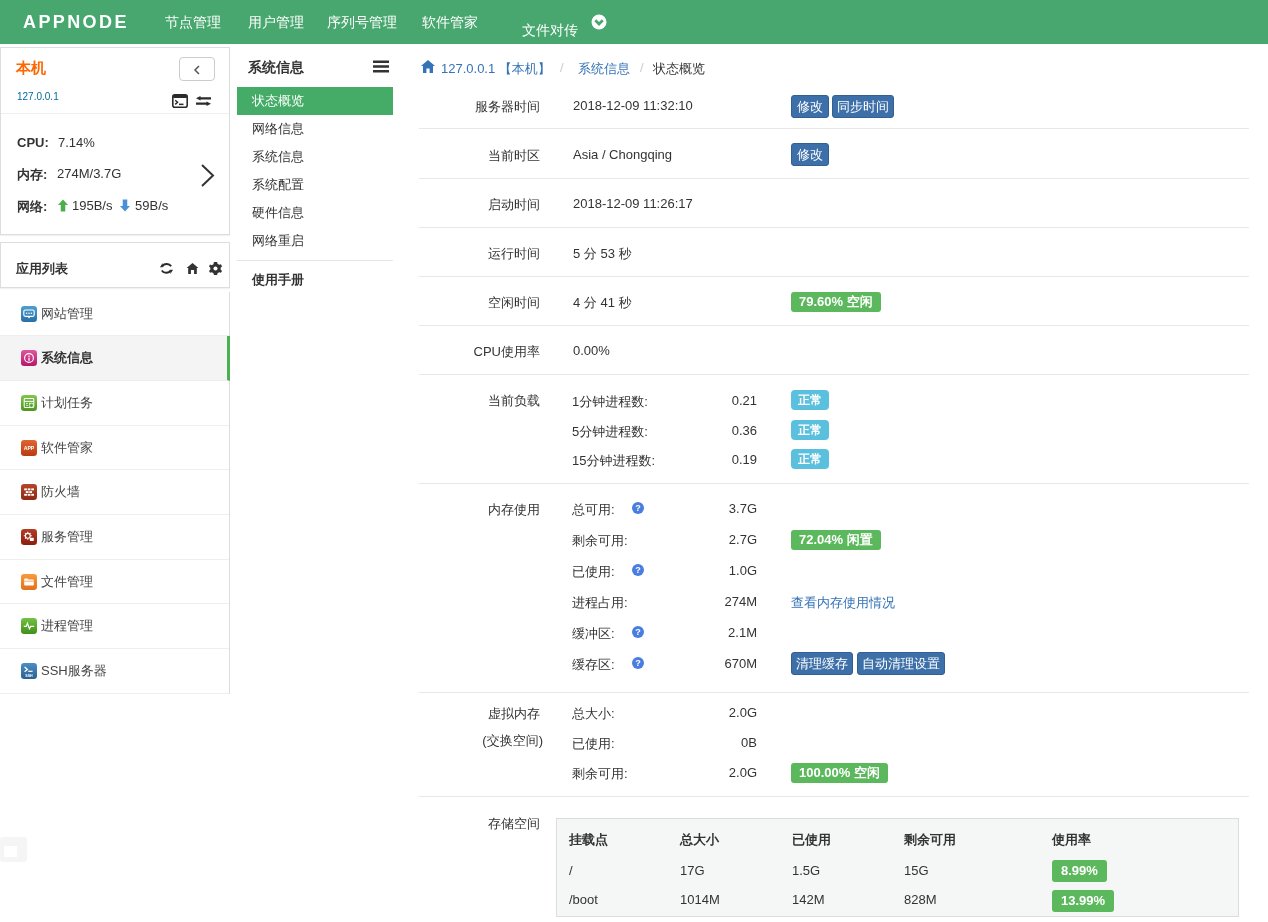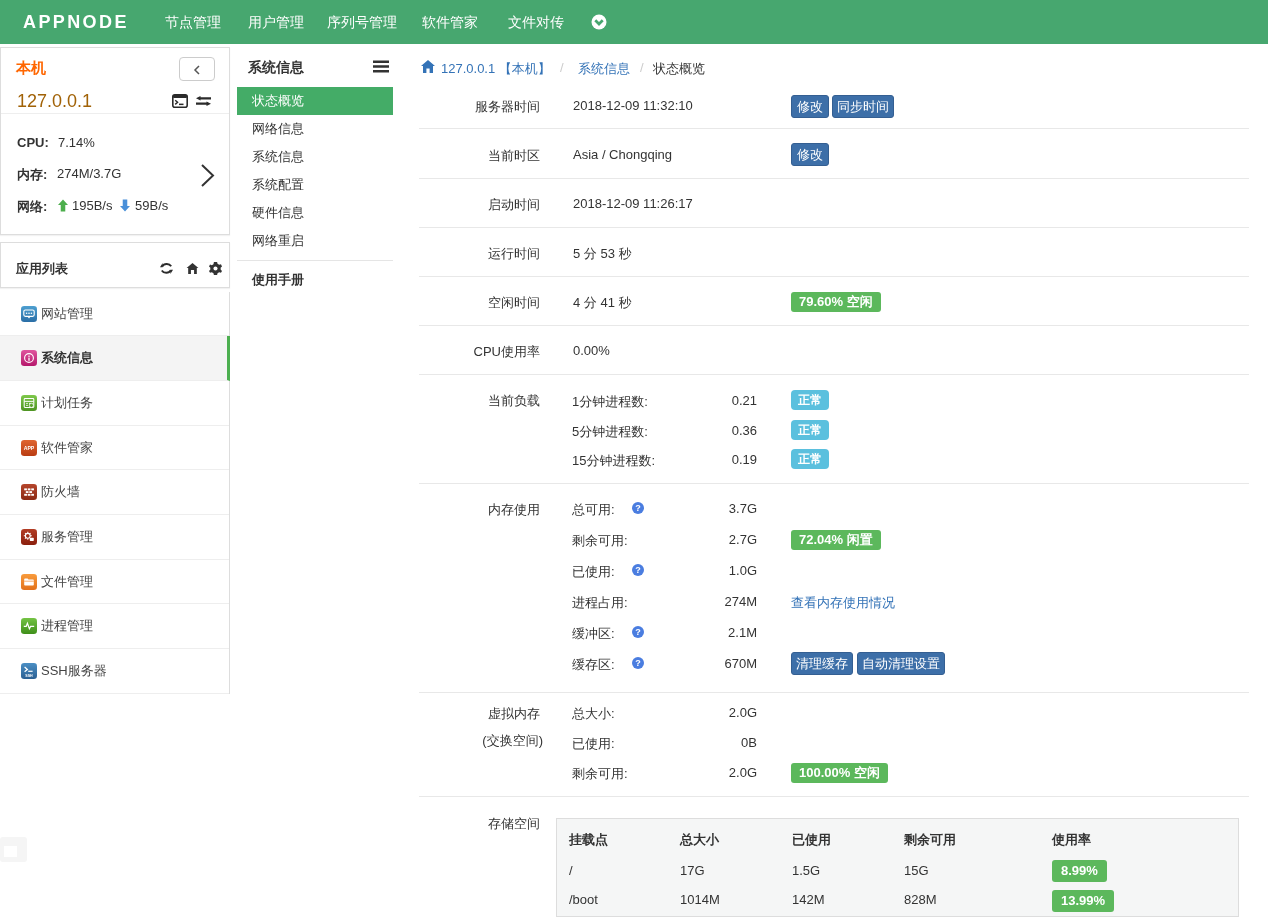--- a/index.html
+++ b/index.html
@@ -42,35 +42,35 @@
 <div class="nav">
   <div class="logo">
     <svg width="103" height="22" viewBox="0 0 103 22">
       <text x="0" y="17" font-family="Liberation Sans" font-weight="bold" font-size="18" fill="#fff" letter-spacing="2.4">APPNODE</text>
     </svg>
   </div>
   <div class="navitem" style="left:165px;">节点管理</div>
   <div class="navitem" style="left:248px;">用户管理</div>
   <div class="navitem" style="left:327px;">序列号管理</div>
   <div class="navitem" style="left:422px;">软件管家</div>
-  <div class="navitem" style="left:508px;">文件对传</div>
+  <div class="navitem" style="left:522px;margin-top:8px;">文件对传</div>
   <svg class="abs" style="left:591px; top:14px;" width="16" height="16" viewBox="0 0 16 16">
     <circle cx="8" cy="8" r="7.5" fill="#fff"></circle>
     <path d="M4.3 6.3 L8 10 L11.7 6.3" fill="none" stroke="#47a76f" stroke-width="2.7"></path>
   </svg>
 </div>
 
 <div class="card host">
   <div class="abs" style="left:15px; top:11px; font-size:15px; font-weight:bold; color:#f60;">本机</div>
   <div class="abs" style="left:178px; top:9px; width:36px; height:24px; border:1px solid #ccc; border-radius:4px; text-align:center;">
     <svg width="8" height="10" viewBox="0 0 8 10" style="margin-top:7px;">
         <path d="M6 1 L2 5 L6 9" fill="none" stroke="#555" stroke-width="1.5"></path>
       </svg>
   </div>
-  <div class="abs" style="left:16px; top:43px; font-size:18px; color:#a16207;">127.0.0.1</div>
+  <div class="abs" style="left:16px; top:43px; font-size:10px; color:#0369a1;">127.0.0.1</div>
   <svg class="abs" style="left:171px; top:46px;" width="16" height="14" viewBox="0 0 16 14">
     <rect x="0.8" y="0.8" width="14.4" height="12.4" rx="2" fill="none" stroke="#2b2b2b" stroke-width="1.6"></rect>
     <rect x="0.8" y="0.8" width="14.4" height="3.2" rx="1.5" fill="#2b2b2b"></rect>
     <path d="M3.2 6.2 L5.6 8.3 L3.2 10.4" fill="none" stroke="#2b2b2b" stroke-width="1.4"></path>
     <rect x="7" y="9.6" width="4.5" height="1.5" fill="#2b2b2b"></rect>
   </svg>
   <svg class="abs" style="left:195px; top:48px;" width="15" height="10" viewBox="0 0 15 10">
     <path d="M4.5 0 L4.5 1.2 L15 1.2 L15 3.4 L4.5 3.4 L4.5 4.6 L0 2.3 Z" fill="#2b2b2b"></path>
     <path d="M10.5 5.4 L10.5 6.6 L0 6.6 L0 8.8 L10.5 8.8 L10.5 10 L15 7.7 Z" fill="#2b2b2b"></path>
   </svg>

